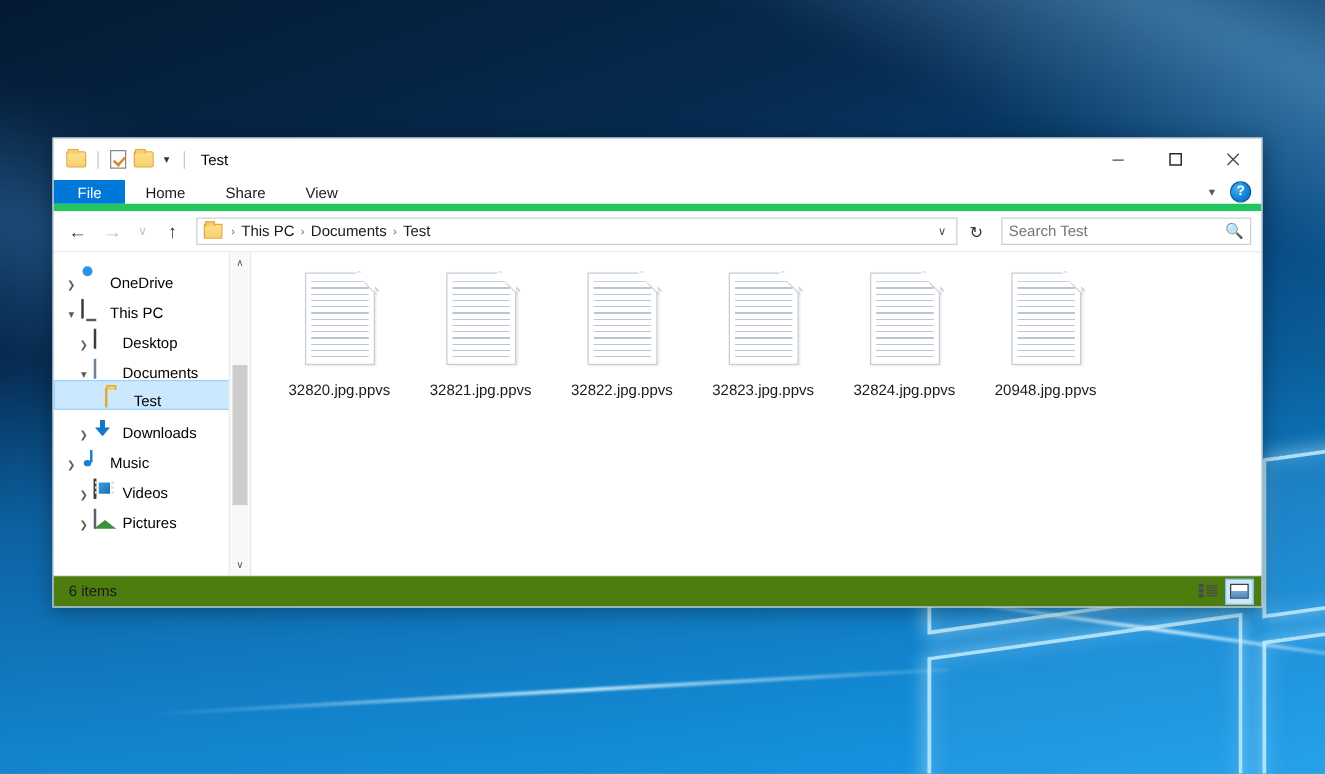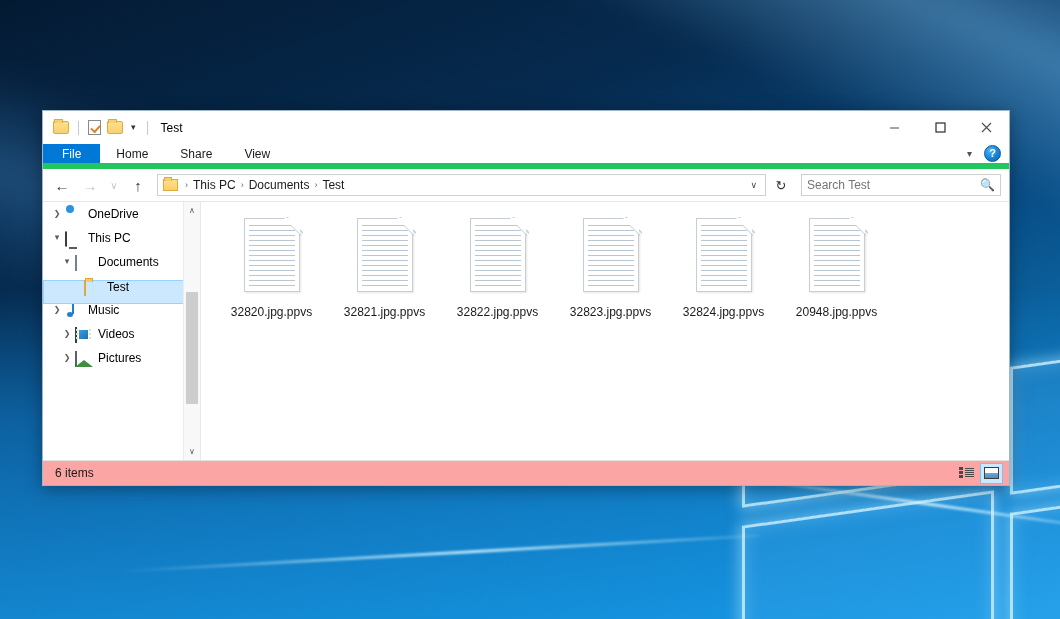--- a/index.html
+++ b/index.html
@@ -267,21 +267,21 @@
     flex: 0 0 158px;
     background: #ffffff;
     position: relative;
     overflow: hidden;
     border-right: 1px solid #e8e8e8;
   }
   .tree { padding-top: 6px; }
   .titem {
     height: 24px;
     display: flex;
-    align-items: flex-start;
+    align-items: flex-end;
     padding-left: 6px;
     font-size: 12px;
     color: #000;
     white-space: nowrap;
   }
   .titem.sel {
     background: #cce8ff;
     border: 1px solid #99d1ff;
     height: 24px;
   }
@@ -545,21 +545,21 @@
     text-align: center;
     line-height: 1.2;
     white-space: nowrap;
   }
 
   
   .statusbar {
     height: 25px;
     flex: 0 0 25px;
     border-top: 1px solid #e2e2e2;
-    background: #fca5a5;
+    background: #4d7c0f;
     display: flex;
     align-items: center;
     padding: 0 6px 0 12px;
     font-size: 12px;
     color: #1a1a1a;
   }
   .status-right {
     margin-left: auto;
     display: flex;
     align-items: center;
@@ -693,32 +693,42 @@
           <span class="tico"><span class="ic-onedrive"></span></span>
           <span class="tlabel">OneDrive</span>
         </div>
 
         <div class="titem" style="padding-left:6px">
           <span class="chev open"></span>
           <span class="tico"><span class="ic-pc"></span></span>
           <span class="tlabel">This PC</span>
         </div>
 
+        <div class="titem" style="padding-left:16px">
+          <span class="chev closed"></span>
+          <span class="tico"><span class="ic-desktop"></span></span>
+          <span class="tlabel">Desktop</span>
+        </div>
 
         <div class="titem" style="padding-left:16px">
           <span class="chev open"></span>
           <span class="tico"><span class="ic-doc"></span></span>
           <span class="tlabel">Documents</span>
         </div>
 
         <div class="titem sel" style="padding-left:40px">
           <span class="tico"><span class="ic-folder"></span></span>
           <span class="tlabel">Test</span>
         </div>
 
+        <div class="titem" style="padding-left:16px">
+          <span class="chev closed"></span>
+          <span class="tico"><span class="ic-download"></span></span>
+          <span class="tlabel">Downloads</span>
+        </div>
 
         <div class="titem" style="">
           <span class="chev closed"></span>
           <span class="tico"><span class="ic-music"></span></span>
           <span class="tlabel">Music</span>
         </div>
 
         <div class="titem" style="padding-left:16px">
           <span class="chev closed"></span>
           <span class="tico"><span class="ic-video"></span></span>

